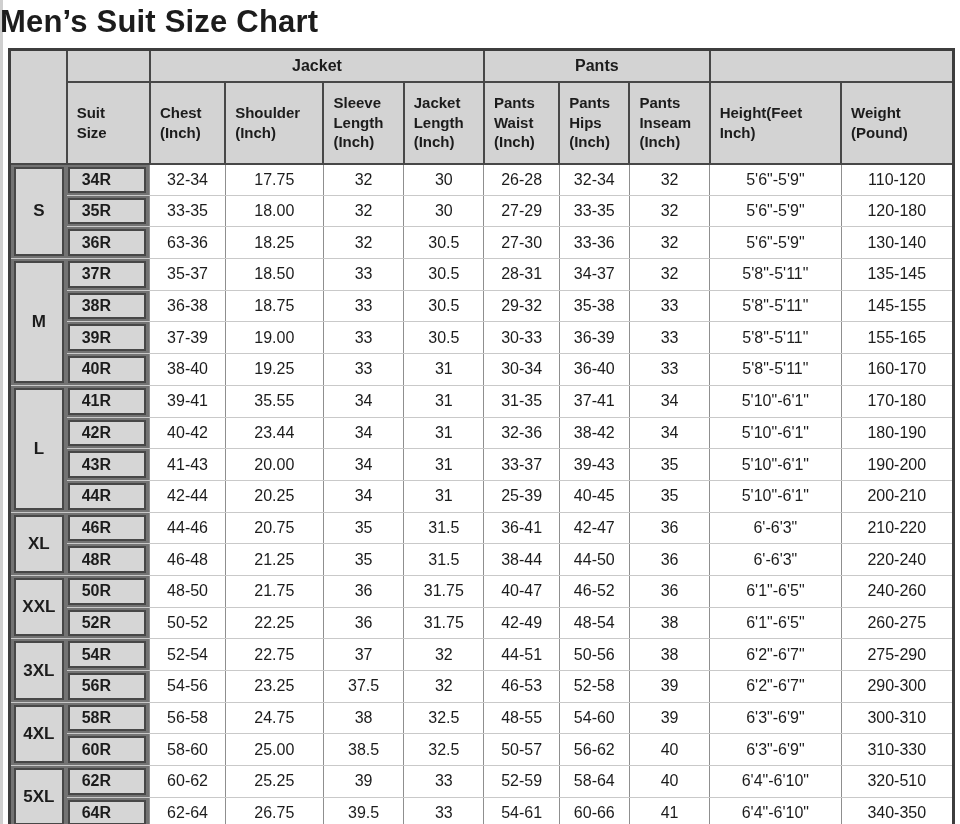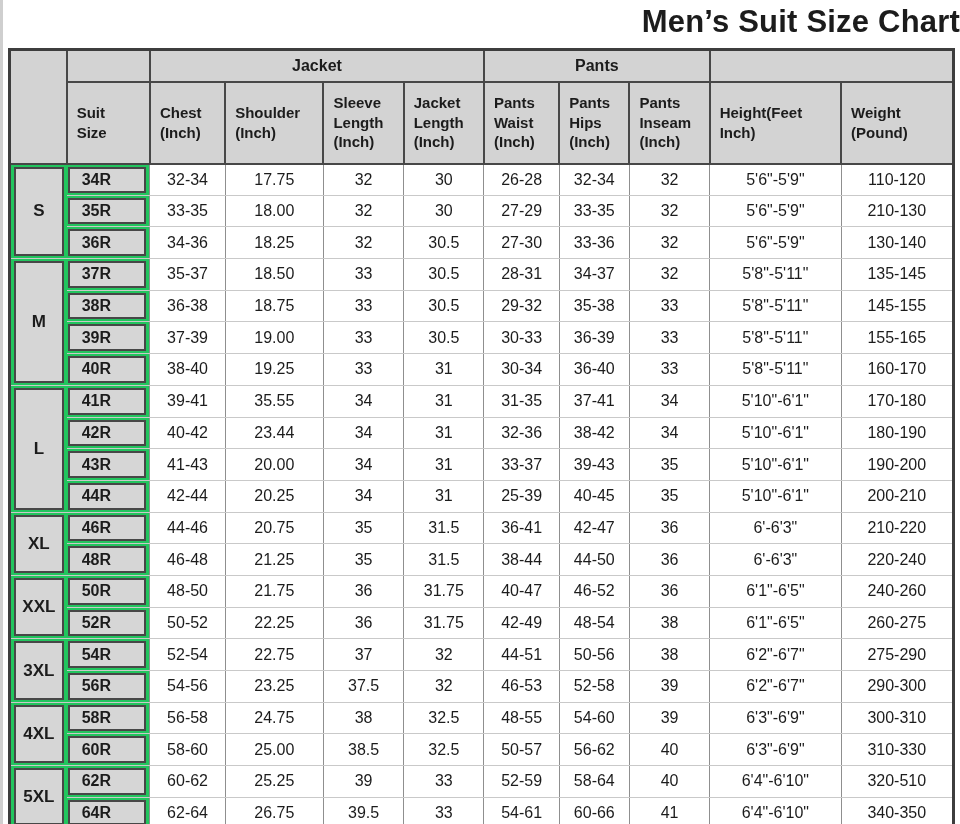--- a/index.html
+++ b/index.html
@@ -8,21 +8,21 @@
     background:var(--page_bg,#fff);
     font-family:"Liberation Sans","DejaVu Sans",sans-serif;
     color:var(--text,#1c1c1c);
   }
   #edge-artifact {
     position:absolute; left:0; top:0; width:3px; height:100%;
     background:var(--artifact,#cfcfcf);
   }
   #title {
     position:absolute; left:0; top:4px; width:100%;
-    text-align:right; font-size:31px; font-weight:bold; margin:0;
+    text-align:left; font-size:31px; font-weight:bold; margin:0;
     letter-spacing:0.2px;
   }
   table.chart-table {
     position:absolute; left:8px; top:48px;
     width:947px; table-layout:fixed; border-collapse:collapse;
     border:3px solid var(--border_outer,#3d3d3d);
   }
   
   td.gh, td.hd {
     background:var(--header_bg,#d3d3d3);
@@ -41,21 +41,21 @@
   td.dc {
     background:#ffffff; text-align:center; vertical-align:middle;
     font-size:16px;
     border-left:1px solid var(--grid_v,#8f8f8f);
     border-right:1px solid var(--grid_v,#8f8f8f);
     border-top:1px solid var(--grid_h,#c9c9c9);
     border-bottom:1px solid var(--grid_h,#c9c9c9);
   }
   
   td.size-cell, td.group-cell {
-    position:relative; background:#22c55e;
+    position:relative; background:#737373;
     border-top:1px solid var(--grid_h,#c9c9c9);
     border-bottom:1px solid var(--grid_h,#c9c9c9);
   }
   td.group-cell { border-left:none; }
   .size-box {
     position:absolute; top:2px; bottom:2px; left:1px; right:3px;
     background:var(--box_bg,#d6d6d6);
     border:2px solid var(--border_dark,#474747);
     display:flex; align-items:center;
     padding-left:12px; font-weight:bold; font-size:16px;
@@ -148,27 +148,27 @@
             <div class="size-box">35R</div>
           </td>
           <td class="dc">33-35</td>
           <td class="dc">18.00</td>
           <td class="dc">32</td>
           <td class="dc">30</td>
           <td class="dc">27-29</td>
           <td class="dc">33-35</td>
           <td class="dc">32</td>
           <td class="dc">5'6"-5'9"</td>
-          <td class="dc">210-130</td>
+          <td class="dc">120-180</td>
         </tr>
         <tr>
           <td class="size-cell">
             <div class="size-box">36R</div>
           </td>
-          <td class="dc">34-36</td>
+          <td class="dc">63-36</td>
           <td class="dc">18.25</td>
           <td class="dc">32</td>
           <td class="dc">30.5</td>
           <td class="dc">27-30</td>
           <td class="dc">33-36</td>
           <td class="dc">32</td>
           <td class="dc">5'6"-5'9"</td>
           <td class="dc">130-140</td>
         </tr>
         <tr>

